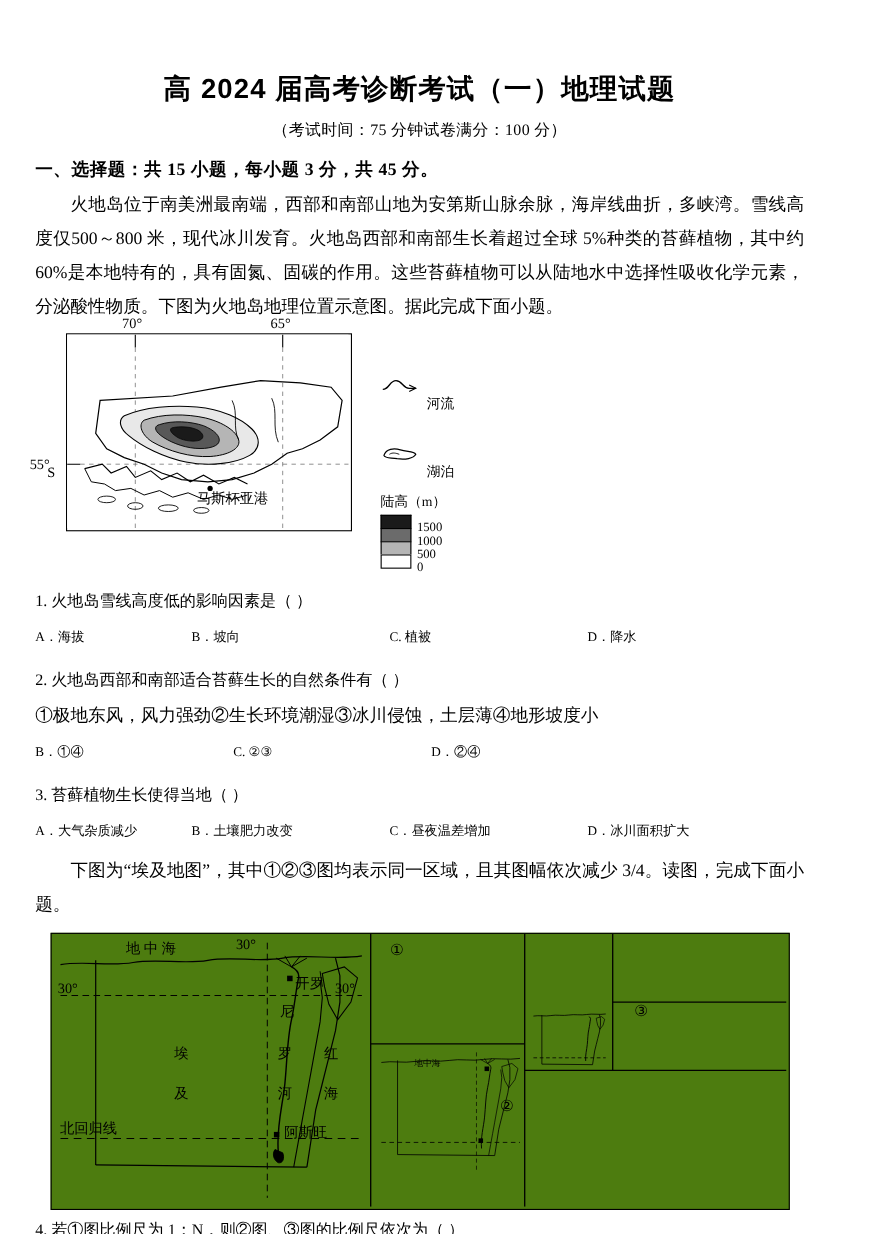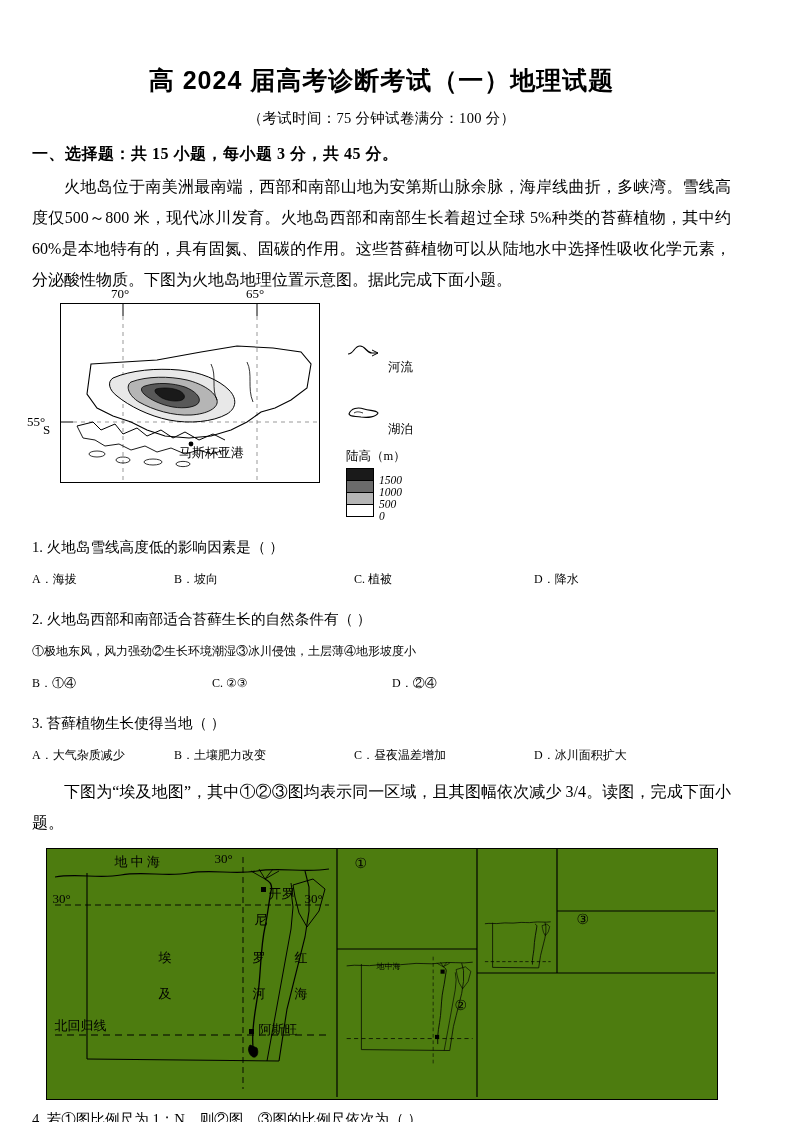--- a/index.html
+++ b/index.html
@@ -60,21 +60,21 @@
     margin-top: 2px;
   }
   .opts span {
     display: inline-block;
   }
   .o1 { width: 142px; }
   .o2 { width: 180px; }
   .o3 { width: 180px; }
   .o4 { width: 160px; }
   .sub-line {
-    font-size: 12px;
+    font-size: 16px;
     line-height: 30px;
     margin-top: 2px;
     font-family: Liberation Serif, serif;
   }
   .fig1-wrap {
     margin: 8px 0 0 28px;
   }
   .fig1 {
     position: relative;
     width: 258px;
@@ -203,21 +203,21 @@
         <span class="lbl">河流</span>
       </div>
       <div class="legend-row">
         <svg width="34" height="16" viewBox="0 0 34 16">
           <path d="M3,10 C5,4 12,3 18,5 C24,7 30,6 32,9 C30,13 22,14 15,13 C9,12 4,13 3,10 Z" fill="none" stroke="#000" stroke-width="1.1"></path>
           <path d="M8,9 C11,7 14,8 17,9" fill="none" stroke="#000" stroke-width="0.8"></path>
         </svg>
         <span class="lbl">湖泊</span>
       </div>
       <div class="legend-title">陆高（m）</div>
-      <div style="display:flex;font-style:italic;">
+      <div style="display:flex;">
         <div class="swatch-col">
           <div class="sw" style="background:#1a1a1a;"></div>
           <div class="sw" style="background:#6b6b6b;"></div>
           <div class="sw" style="background:#b5b5b5;"></div>
           <div class="sw" style="background:#ffffff;"></div>
         </div>
         <div style="margin-top:6px;">
           <div class="sw-lab">1500</div>
           <div class="sw-lab">1000</div>
           <div class="sw-lab">500</div>

